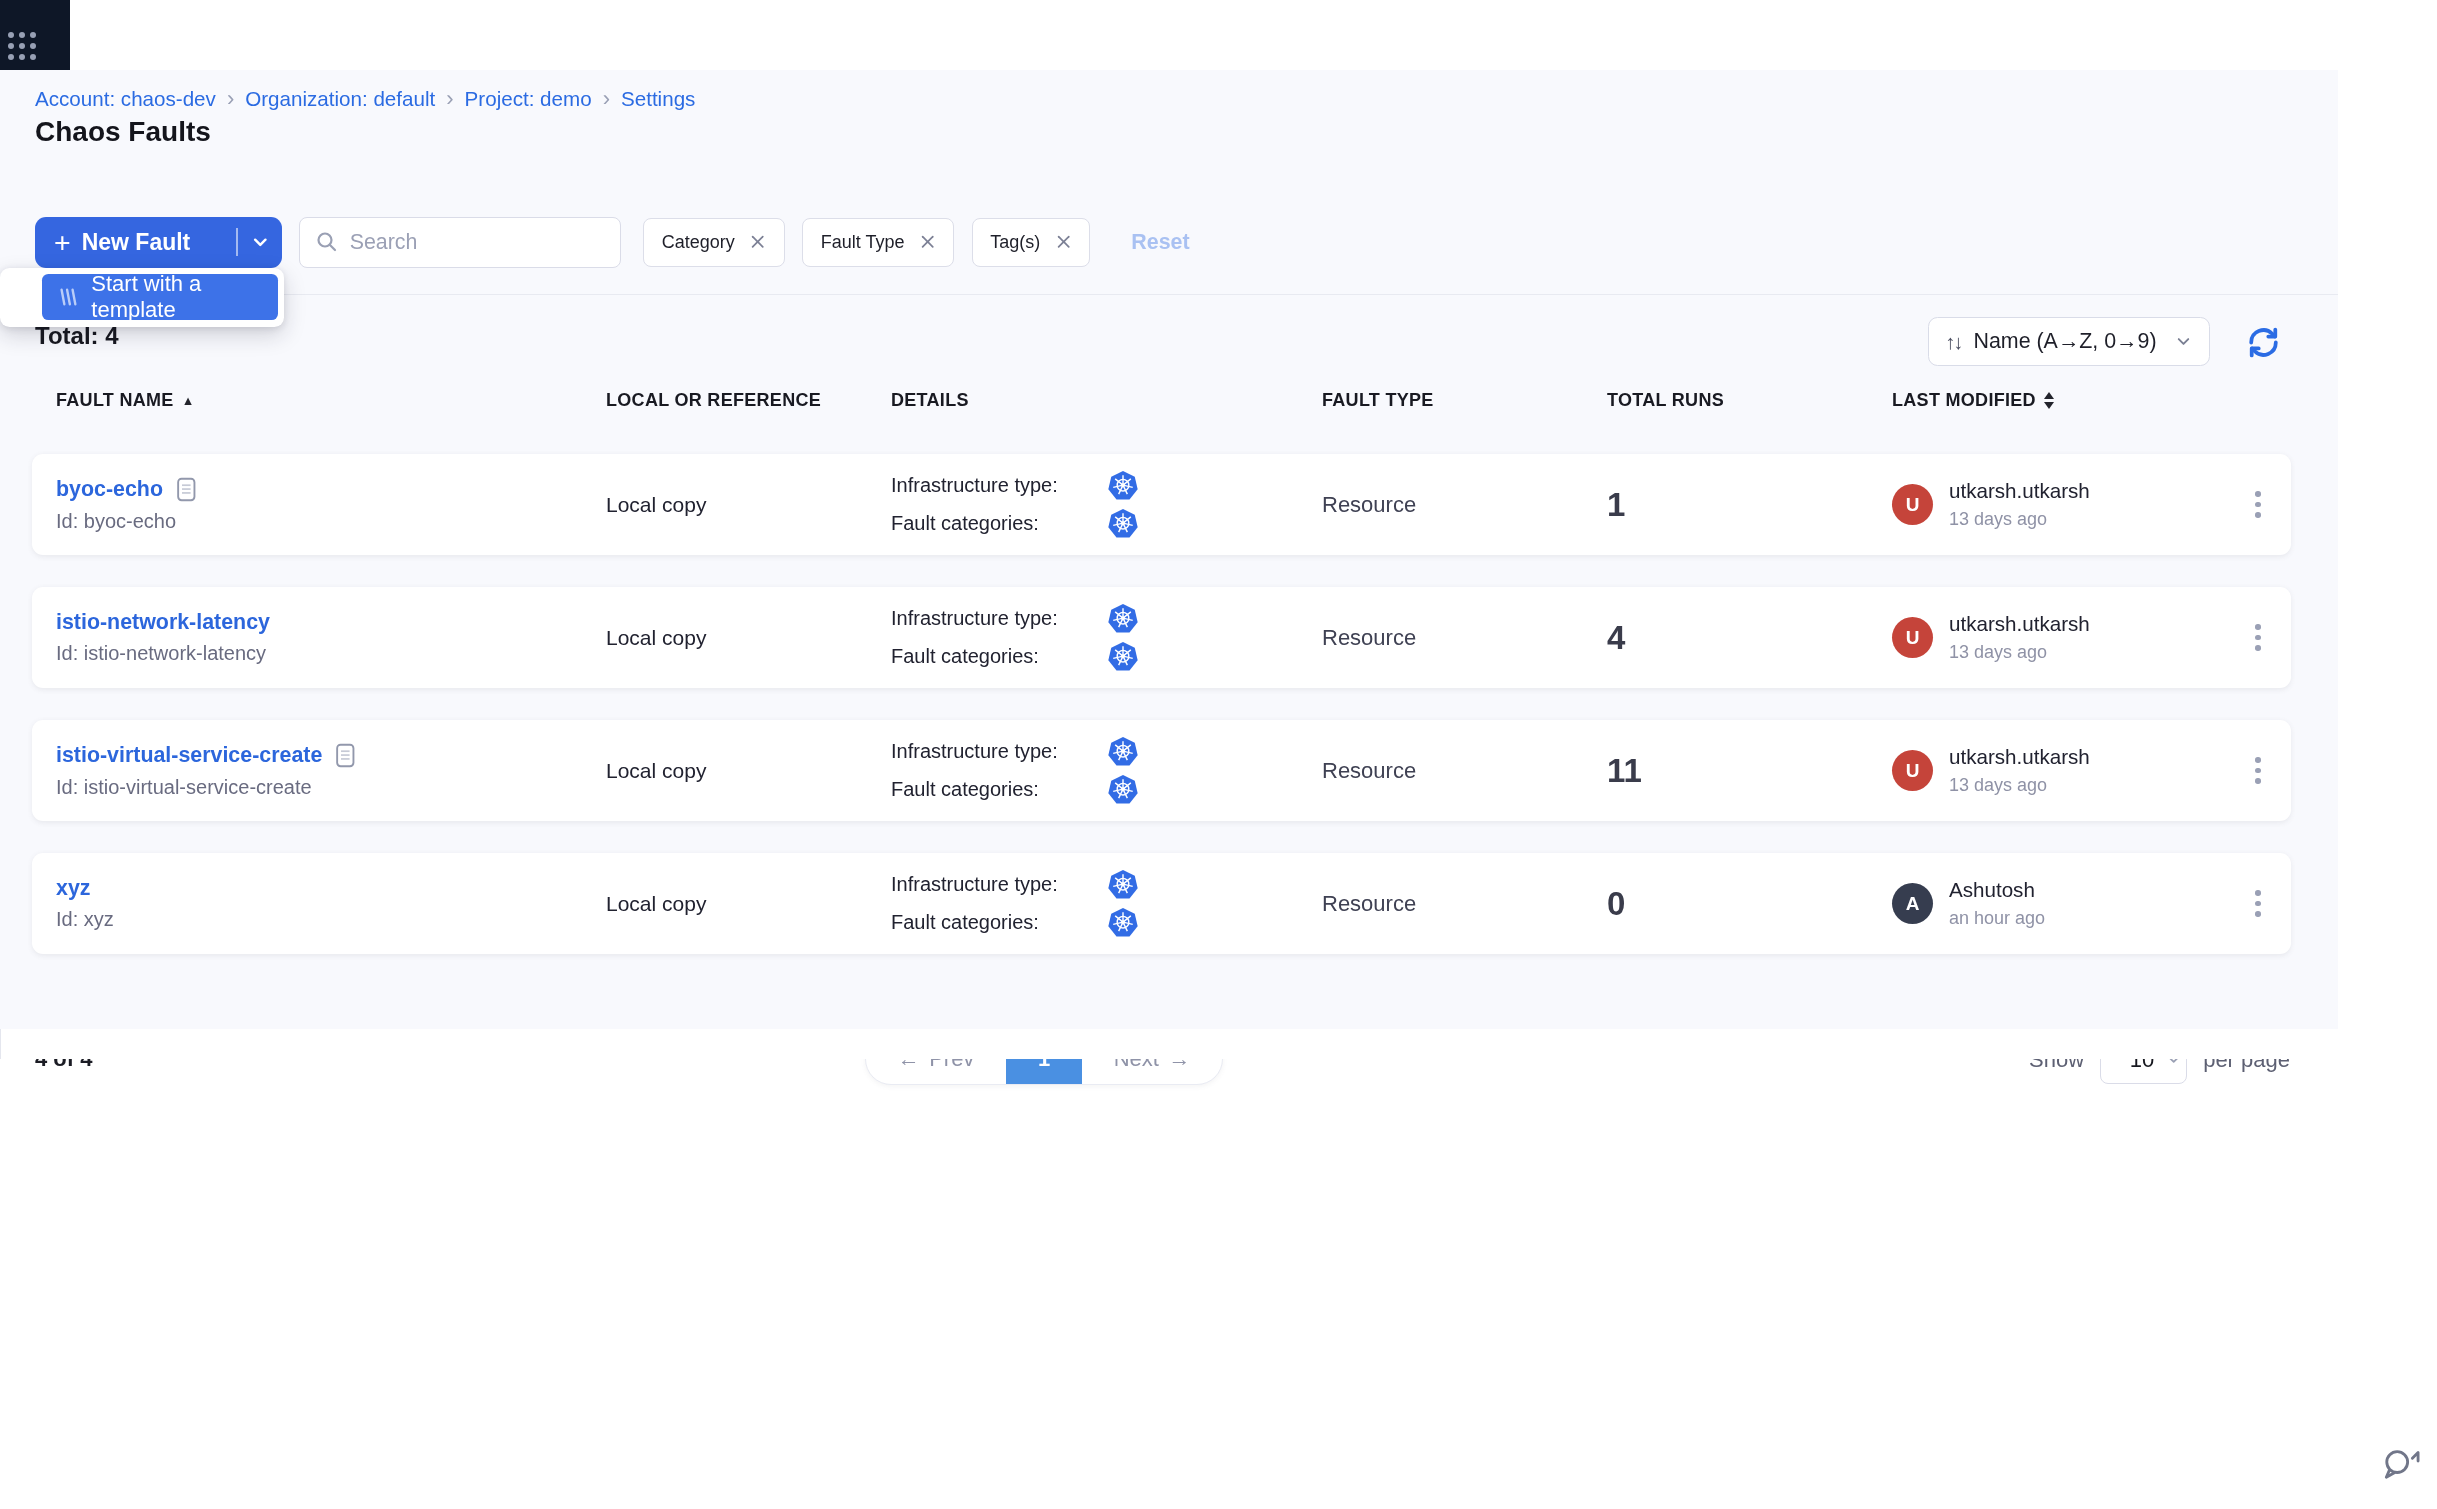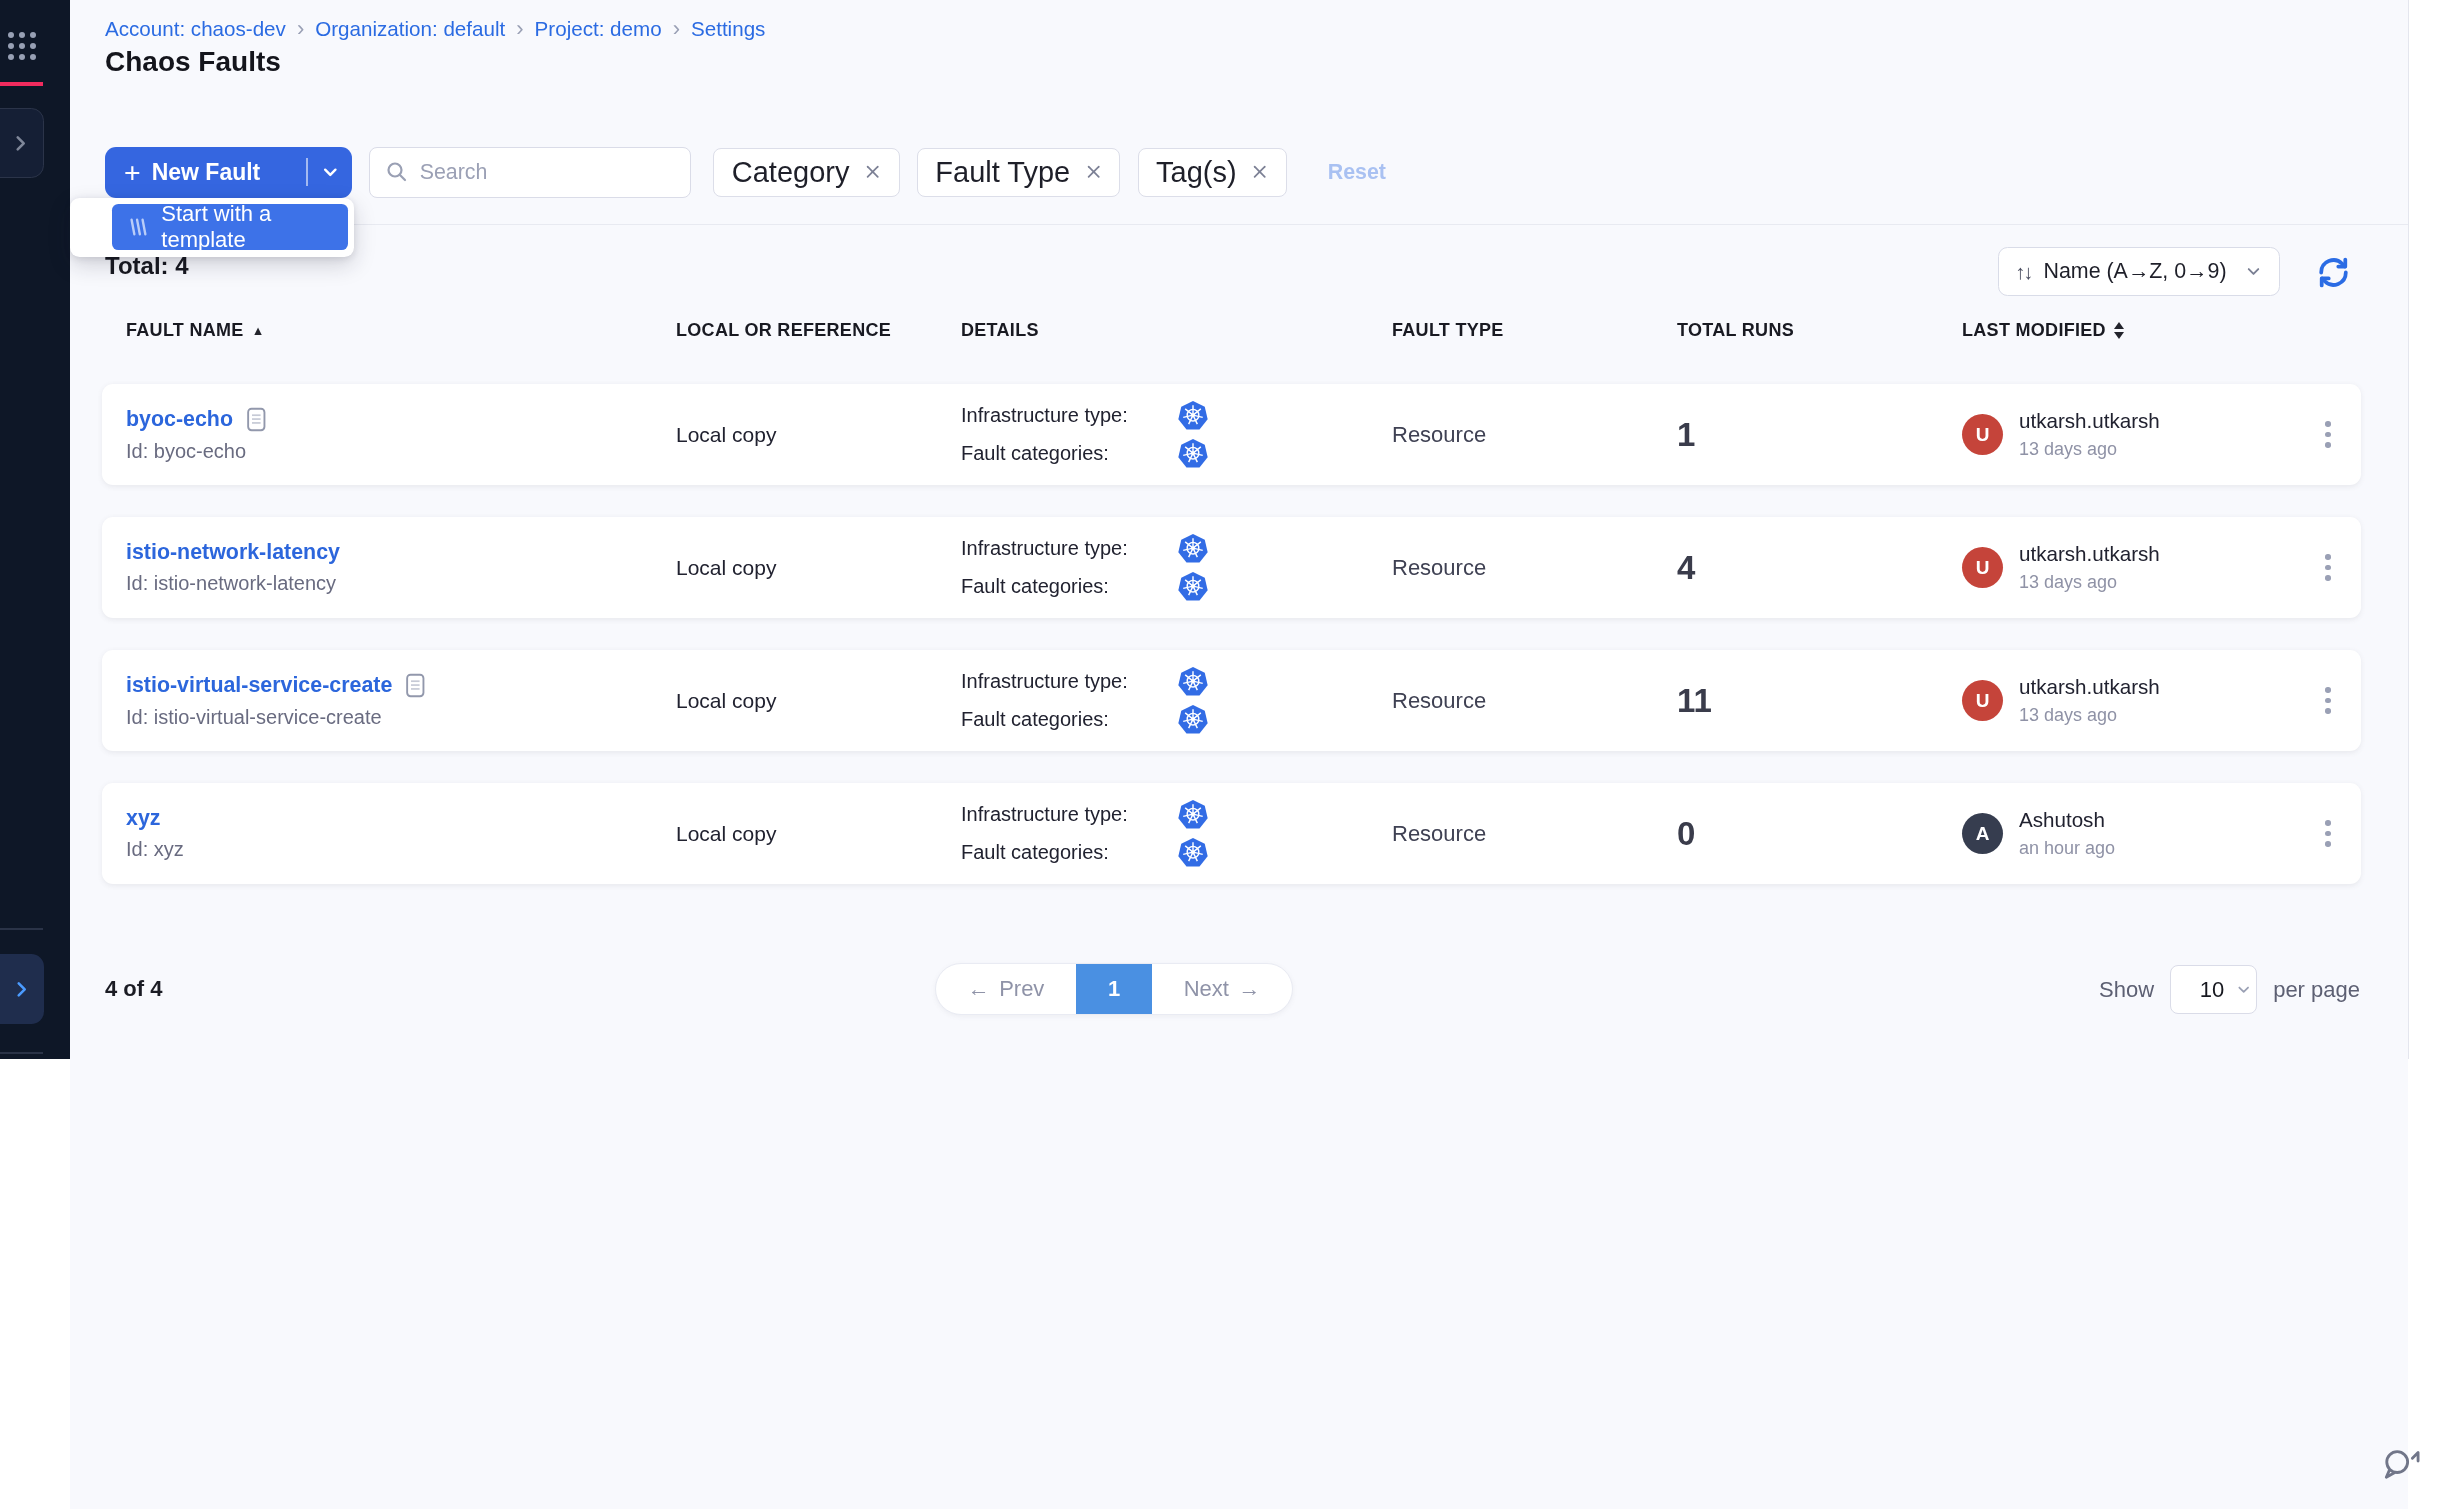--- a/index.html
+++ b/index.html
@@ -1,21 +1,21 @@
 <!DOCTYPE html>
 <html style="font-size:12.7px"><head>
 <meta charset="utf-8">
 <style>
   * { box-sizing: border-box; margin: 0; padding: 0; }
   html,body { width:2438px; height:1510px; }
   body {
     font-family: "Liberation Sans", "DejaVu Sans", sans-serif;
     background:#ffffff; overflow:hidden; color:#1d1e27;
   }
-  .app { position:relative; display:flex; width:2438px; height:1059px; }
+  .app { position:relative; display:flex; width:2438px; height:1059px;flex-direction:column; }
 
   
   .sidebar { position:relative; flex:0 0 70px; width:70px; background:#0e1727; overflow:hidden; }
   .grid-icon { position:absolute; left:8px; top:32px; display:grid; grid-template-columns:repeat(3,6.3px); gap:4.8px; cursor:pointer; }
   .grid-icon i { width:6.3px; height:6.3px; border-radius:50%; background:#97a0b4; }
   .accent-bar { position:absolute; left:0; top:82px; width:43px; height:4px; background:#f12b5e; }
   .side-tile { position:absolute; left:-12.7px; width:57px; height:70px; border-radius:12.7px; display:flex; align-items:center; justify-content:flex-end; padding-right:12.7px; cursor:pointer; }
   .tile-expand { top:108px; background:#151f35; border:1.6px solid #2b3449; }
   .tile-active { top:954px; background:#1f2d4d; }
   .side-div { position:absolute; left:0; width:43px; height:1.6px; background:#2a3347; }
@@ -51,21 +51,21 @@
 
   .search-box { margin-left:17.4px; width:322px; height:51px; background:#fff; border:1.6px solid #dadce8;
     border-radius:8px; display:flex; align-items:center; padding:0 14.3px; flex:0 0 auto; }
   .search-box input { border:none; outline:none; width:100%; font-size:21.4px; color:#737373; margin-left:11px;
     font-family:inherit; background:transparent; }
   .search-box input::placeholder { color:#9ba0b5; }
 
   .chips { display:flex; align-items:center; gap:17.4px; margin-left:22px; }
   .chip { height:49px; background:#fff; border:1.6px solid #dcdee9; border-radius:8px; display:flex;
     align-items:center; padding:0 17.4px; gap:14.3px; cursor:pointer; }
-  .chip-label { font-size:29px; color:#1e1f29; }
+  .chip-label { font-size:18px; color:#1e1f29; }
   .reset-link { margin-left:41px; font-size:21.4px; font-weight:600; color:#a9c1f2; cursor:pointer; }
 
   
   .dropdown { position:absolute; left:0; top:198px; width:284px; background:#fff; border-radius:9.5px; padding:6.3px;
     box-shadow:0 8px 22px rgba(26,30,48,.18), 0 1.6px 6.3px rgba(26,30,48,.10); z-index:9; }
   .menu-item { height:46px; border-radius:6.3px; background:#3d72e8; color:#fff; display:flex; align-items:center;
     padding:0 14.3px; gap:12.7px; font-size:22px; cursor:pointer;margin-left:36px; }
 
   
   .total { position:absolute; left:35px; top:252px; font-size:24px; font-weight:700; color:#17181f; }

